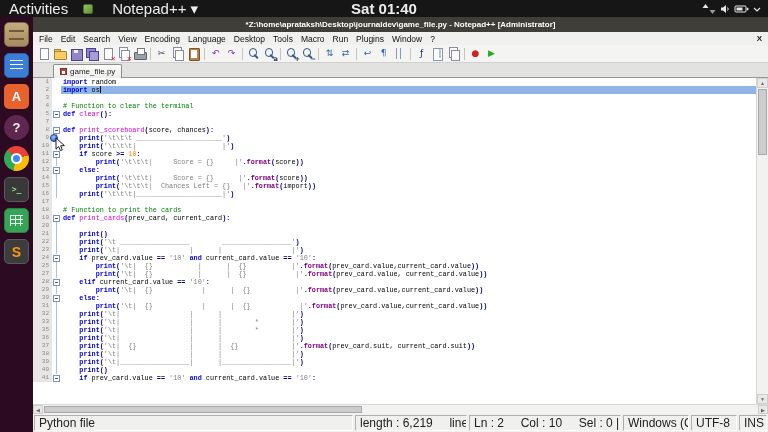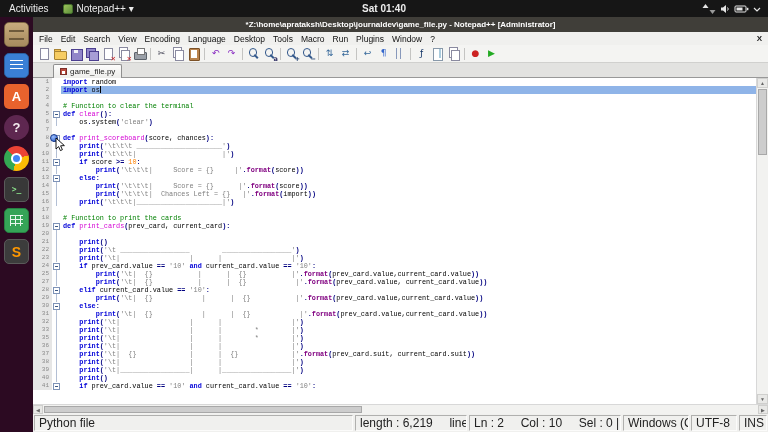--- a/index.html
+++ b/index.html
@@ -1,22 +1,22 @@
 <!DOCTYPE html>
 <html style="--kw: #0000d8; --str: #808080; --com: #008000; --num: #ff8000; --op: #000080; --fn: #d400d4; --fmt: #800080; --pl: #000000; --sel: #8fb4e8;"><head>
 <meta charset="utf-8">
 <style>
   *{box-sizing:border-box;margin:0;padding:0}
   html,body{width:768px;height:432px;overflow:hidden;background:#000}
   .screen{position:relative;width:768px;height:432px;overflow:hidden;background:#2e0b24;font-family:"Liberation Sans",sans-serif}
 
   
-  .topbar{position:absolute;left:0;top:0;width:768px;height:17px;background:#161616;color:#ececec;font-size:10px;display:flex;align-items:center;z-index:6}
+  .topbar{position:absolute;left:0;top:0;width:768px;height:17px;background:#161616;color:#ececec;font-size:15px;display:flex;align-items:center;z-index:6}
   .activities{padding:0 9px;height:100%;display:flex;align-items:center}
-  .appmenu{display:flex;align-items:center;gap:3px;padding:0 6px;height:100%}
+  .appmenu{display:flex;align-items:center;gap:19px;padding:0 6px;height:100%}
   .appicon{width:10px;height:10px;border-radius:2px;background:linear-gradient(135deg,#9cc25a,#5d8f3c);border:1px solid #46702c}
   .clock{position:absolute;left:50%;transform:translateX(-50%);font-weight:bold}
   .tray{margin-left:auto;display:flex;align-items:center;gap:4px;padding-right:7px}
 
   
   .dock{position:absolute;left:0;top:17px;width:33px;bottom:0;background:#2c0a22;display:flex;flex-direction:column;align-items:center;padding-top:5px;gap:6px;z-index:5}
   .dicon{width:25px;height:25px;border-radius:5px;position:relative;display:flex;align-items:center;justify-content:center;color:#fff;flex:0 0 auto}
   .dicon.files{background:linear-gradient(#c8ab7d,#a68a5e);border:1px solid #7c6744}
   .dicon.files::after{content:"";position:absolute;left:4px;right:4px;top:7px;height:2px;background:#6e5a3c;box-shadow:0 8px 0 #6e5a3c}
   .dicon.libreoffice-writer{background:#3a7fd5;border:1px solid #2a5f9f}
@@ -295,27 +295,20 @@
             <span class="cl"><span class="t-com"># Function to clear the terminal</span></span>
           </div>
           <div class="row">
             <span class="ln">5</span>
             <span class="fm">
               <i class="fbox"></i>
             </span>
             <span class="cl"><span class="t-kw">def</span><span class="t-pl"> </span><span class="t-fn">clear</span><span class="t-op">():</span></span>
           </div>
           <div class="row">
-            <span class="ln">6</span>
-            <span class="fm">
-              <i class="fline"></i>
-            </span>
-            <span class="cl"><span class="t-pl">    os</span><span class="t-op">.</span><span class="t-pl">system</span><span class="t-op">(</span><span class="t-str">'clear'</span><span class="t-op">)</span></span>
-          </div>
-          <div class="row">
             <span class="ln">7</span>
             <span class="fm"></span>
             <span class="cl"></span>
           </div>
           <div class="row">
             <span class="ln">8</span>
             <span class="fm">
               <i class="fbox"></i>
             </span>
             <span class="cl"><span class="t-kw">def</span><span class="t-pl"> </span><span class="t-fn">print_scoreboard</span><span class="t-op">(</span><span class="t-pl">score, chances</span><span class="t-op">):</span></span>

